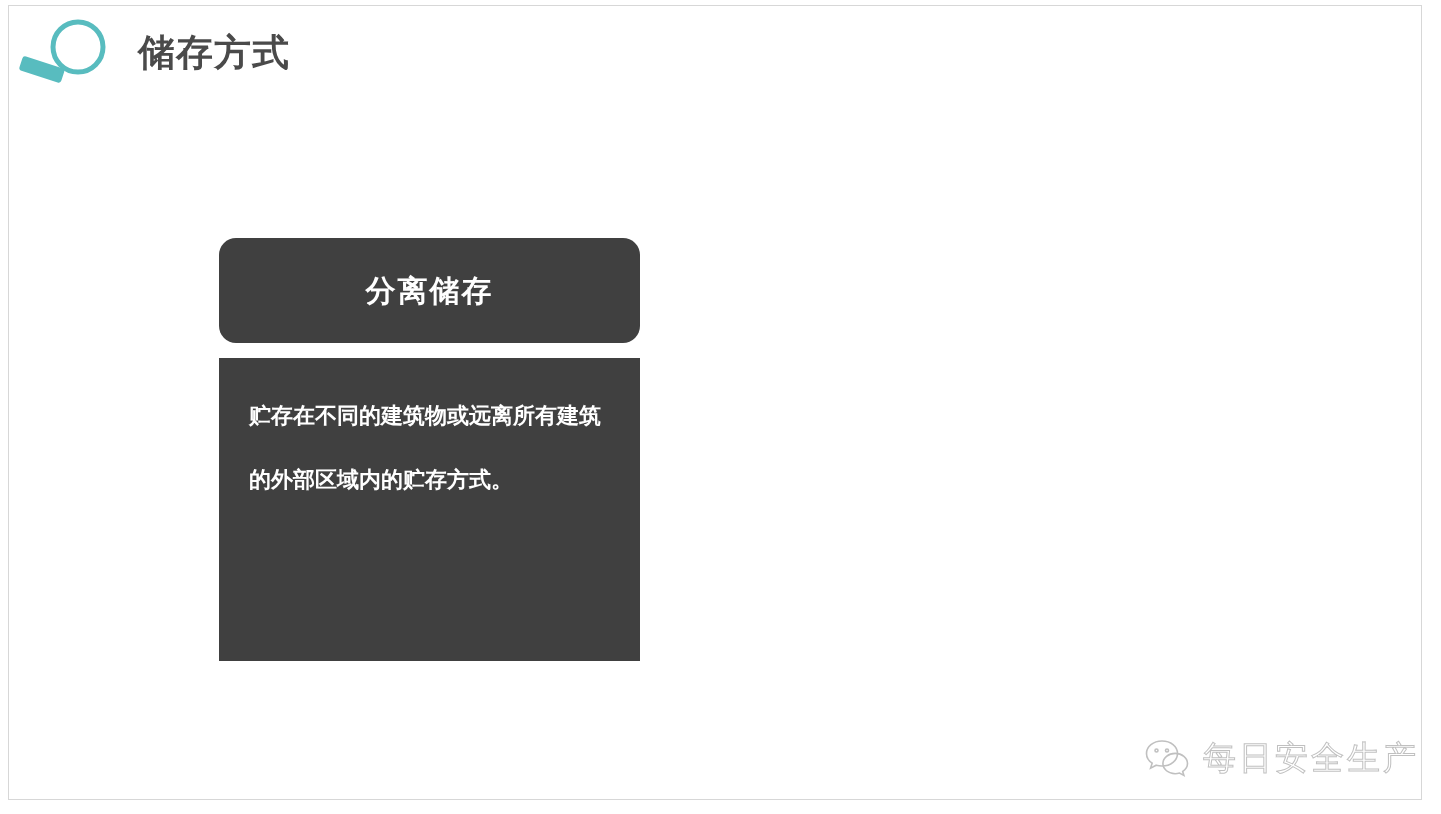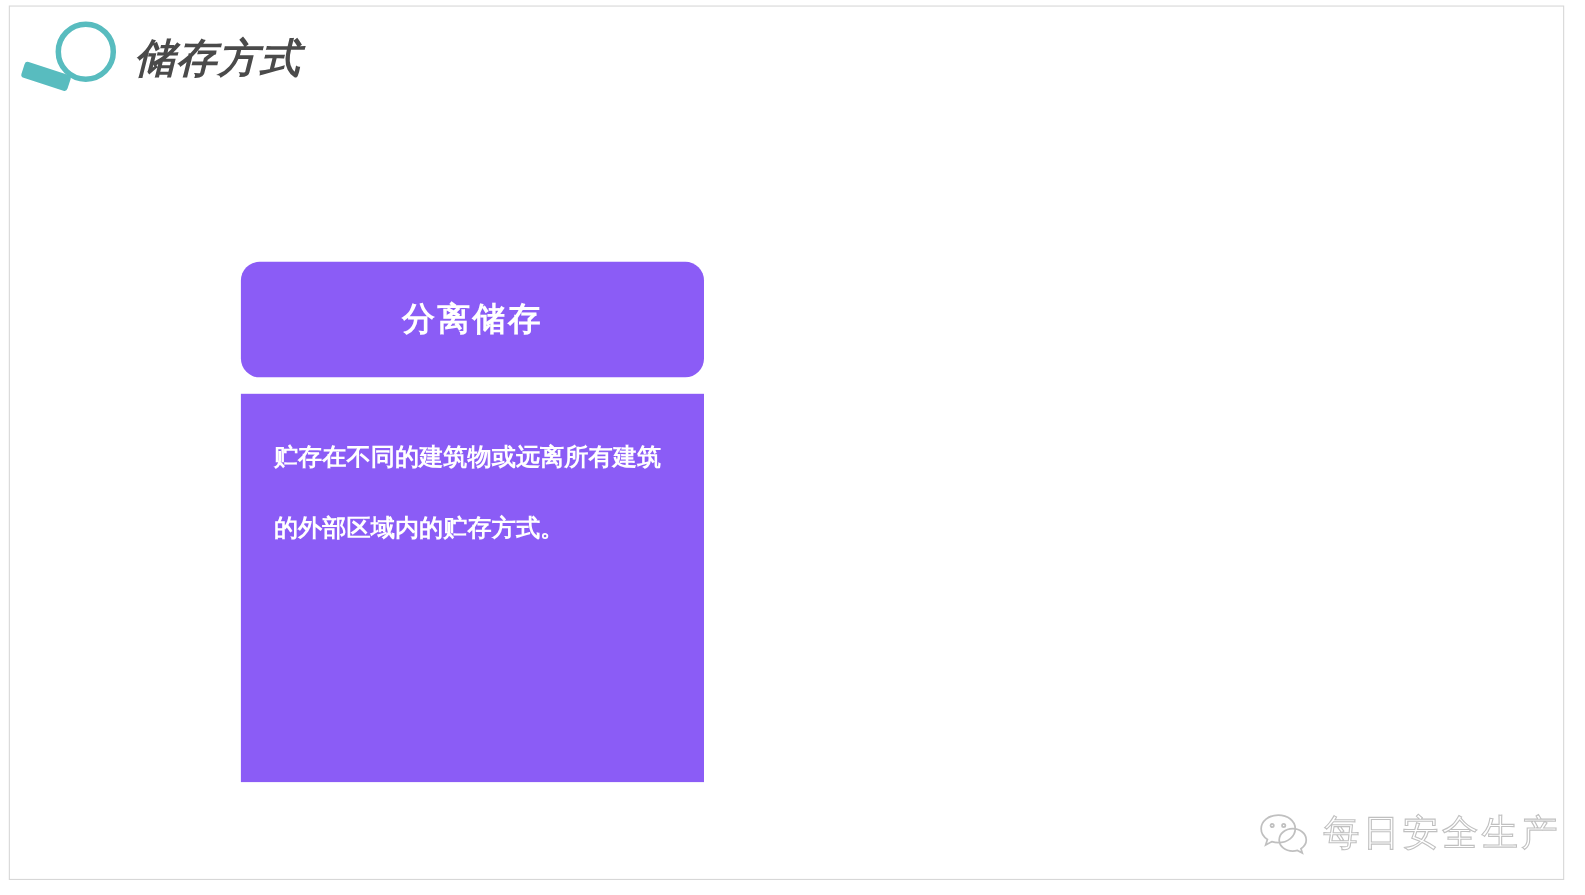--- a/index.html
+++ b/index.html
@@ -47,29 +47,28 @@
     position: absolute;
     left: 14px;
     top: 18px;
     width: 102px;
     height: 70px;
   }
   .magnifier svg { display: block; }
 
   .slide-title {
     position: absolute;
-    left: 122px;
+    left: 138px;
     top: 29px;
     font-size: 37px;
     font-weight: bold;
     color: #4a4a4a;
     letter-spacing: 1px;
     line-height: 48px;
     white-space: nowrap;
-    font-style: italic;
   }
 
   
   .columns {
     position: absolute;
     left: 219px;
     top: 238px;
     width: 858px;
     height: 423px;
   }
@@ -101,39 +100,39 @@
     color: #ffffff;
     letter-spacing: 2px;
     line-height: 36px;
   }
 
   .card-body {
     position: absolute;
     left: 0;
     top: 120px;
     width: 421px;
-    height: 353px;
+    height: 303px;
     box-sizing: border-box;
     padding: 26px 30px 26px 30px;
     display: flex;
   }
   .card-body.align-top    { align-items: flex-start; }
   .card-body.align-middle { align-items: center; }
 
   .card-body-text {
     font-size: 22px;
     font-weight: bold;
     color: #ffffff;
     line-height: 64px;
     letter-spacing: 0px;
     text-align: left;
     width: 100%;
   }
 
-  .teal-bg   { background: #8b5cf6; }
+  .teal-bg   { background: #404040; }
   .orange-bg { background: #f58a66; }
 
   
   .watermark {
     position: absolute;
     right: 22px;
     bottom: 35px;
     display: flex;
     align-items: center;
     gap: 13px;

